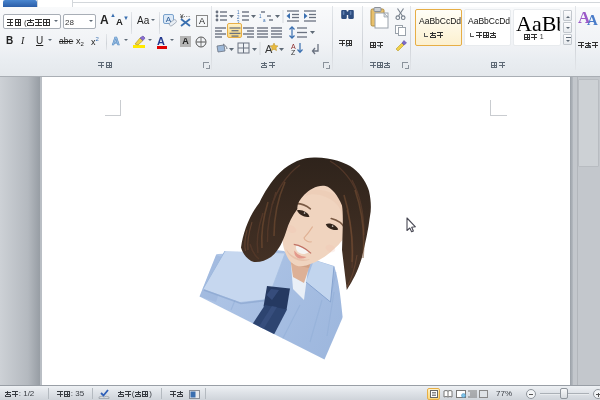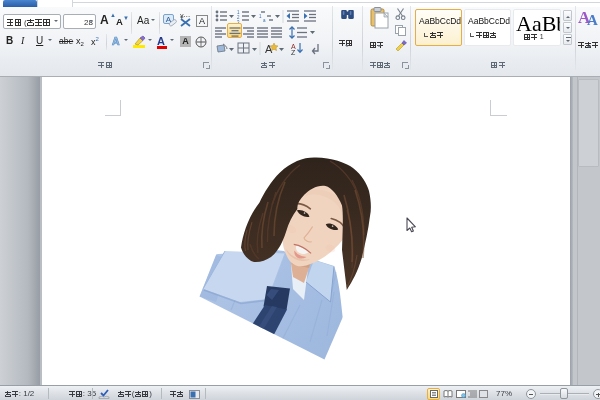--- a/index.html
+++ b/index.html
@@ -175,21 +175,21 @@
   <div class="filetab"></div>
   <div class="ribtop"></div>
   <div class="tabedge" style="left:37px"></div>
   <div class="tabedge" style="left:72px"></div>
 
   <div class="combo" style="left:3px;top:14px;width:58px;height:15px;">
     <span style="position:absolute;left:2px;top:3px;white-space:nowrap;color:#333"><i class="k"></i><i class="k2"></i> (<i class="k3"></i><i class="k"></i><i class="k2"></i></span>
     <span class="cbarr"></span>
   </div>
   <div class="combo" style="left:63px;top:14px;width:33px;height:15px;">
-    <span style="position:absolute;left:20px;top:3px;">28</span>
+    <span style="position:absolute;left:1px;top:3px;">28</span>
         <span class="cbarr"></span>
   </div>
   <div class="btxt" style="left:100px;top:13px;font-size:12px;font-weight:bold;">A<span style="position:absolute;left:10px;top:-1px;font-size:6px;color:#3a6fb0">▲</span></div>
   <div class="btxt" style="left:116px;top:16px;font-size:9.5px;font-weight:bold;">A<span style="position:absolute;left:7px;top:-1px;font-size:6px;color:#3a6fb0">▼</span></div>
   <div class="gsep" style="left:131px;top:12px;height:22px;"></div>
   <div class="btxt" style="left:137px;top:15px;font-size:10px;">Aa<span style="position:absolute;left:14px;top:4px;width:0;height:0;border:2.5px solid transparent;border-top-color:#5f6a76"></span></div>
   <div class="gsep" style="left:159px;top:12px;height:22px;"></div>
   <svg style="left:163px;top:14px" width="14" height="13" viewBox="0 0 14 13">
     <rect x="0.5" y="0.5" width="10" height="9" rx="1.5" fill="#dce9f7" stroke="#7aa2cc"></rect>
     <text x="5.5" y="8" font-size="8" text-anchor="middle" fill="#2c5a94" font-family="Liberation Sans">A</text>
@@ -416,21 +416,21 @@
 
   <div class="btxt" style="left:578px;top:8px;font-size:17px;font-weight:bold;color:#9b59c8;font-family:'Liberation Serif',serif;">A</div>
   <div class="btxt" style="left:587px;top:12px;font-size:15px;font-weight:bold;color:#4a7cc9;font-family:'Liberation Serif',serif;">A</div>
   <div class="btxt" style="left:577px;top:33px;color:#333;white-space:nowrap;width:30px;overflow:hidden;"><span class="sm"><i class="k"></i><i class="k3"></i><i class="k"></i><i class="k2"></i></span></div>
   <div class="btxt" style="left:587px;top:46px;width:0;height:0;border:2.5px solid transparent;border-top-color:#5f6a76;"></div>
 </div>
 
 <div id="sbar">
   <span style="position:absolute;left:4px;top:3px;"><span class="sm" style="color:#383c42"><i class="k3"></i><i class="k"></i></span>: 1/2</span>
   <span class="ssep" style="left:48px"></span>
-  <span style="position:absolute;left:68px;top:3px;"><span class="sm" style="color:#383c42"><i class="k"></i><i class="k2"></i></span>: 35</span>
+  <span style="position:absolute;left:56px;top:3px;"><span class="sm" style="color:#383c42"><i class="k"></i><i class="k2"></i></span>: 35</span>
   <span class="ssep" style="left:92px"></span>
   <svg style="left:98px;top:3px" width="12" height="10" viewBox="0 0 12 10">
     <path d="M1,8 Q4,6.5 6,8 Q8,6.5 11,8 L11,9.5 L1,9.5 Z" fill="#d7dbe0" stroke="#8a9099" stroke-width="0.6"></path>
     <path d="M3,4 L5.5,6.5 L10,1" stroke="#2e5fb8" stroke-width="1.8" fill="none"></path>
   </svg>
   <span style="position:absolute;left:117px;top:3px;"><span class="sm" style="color:#383c42"><i class="k3"></i><i class="k"></i></span>(<span class="sm" style="color:#383c42"><i class="k3"></i><i class="k2"></i></span>)</span>
   <span class="ssep" style="left:161px"></span>
   <span style="position:absolute;left:169px;top:3px;"><span class="sm" style="color:#383c42"><i class="k"></i><i class="k3"></i></span></span>
   <svg style="left:189px;top:4px" width="11" height="9" viewBox="0 0 11 9">
     <rect x="0.5" y="0.5" width="10" height="8" fill="#e8eaed" stroke="#8a9099"></rect>

